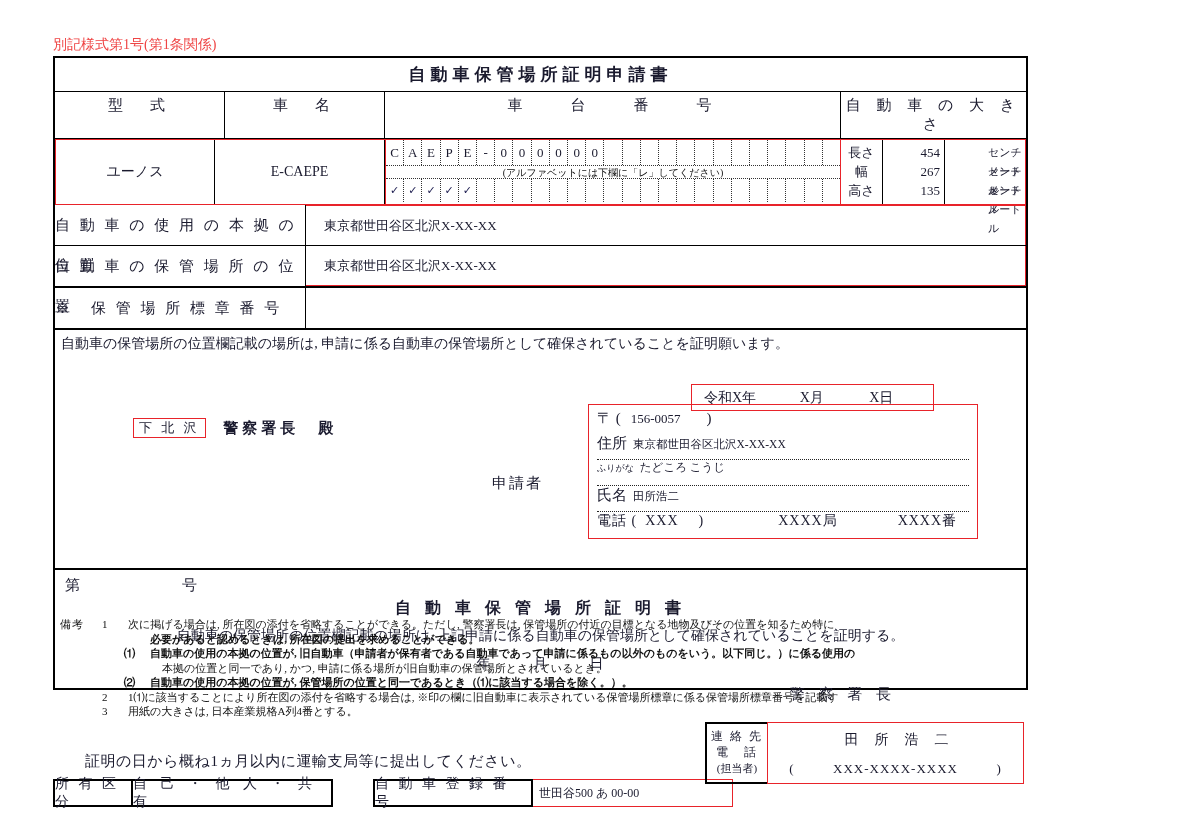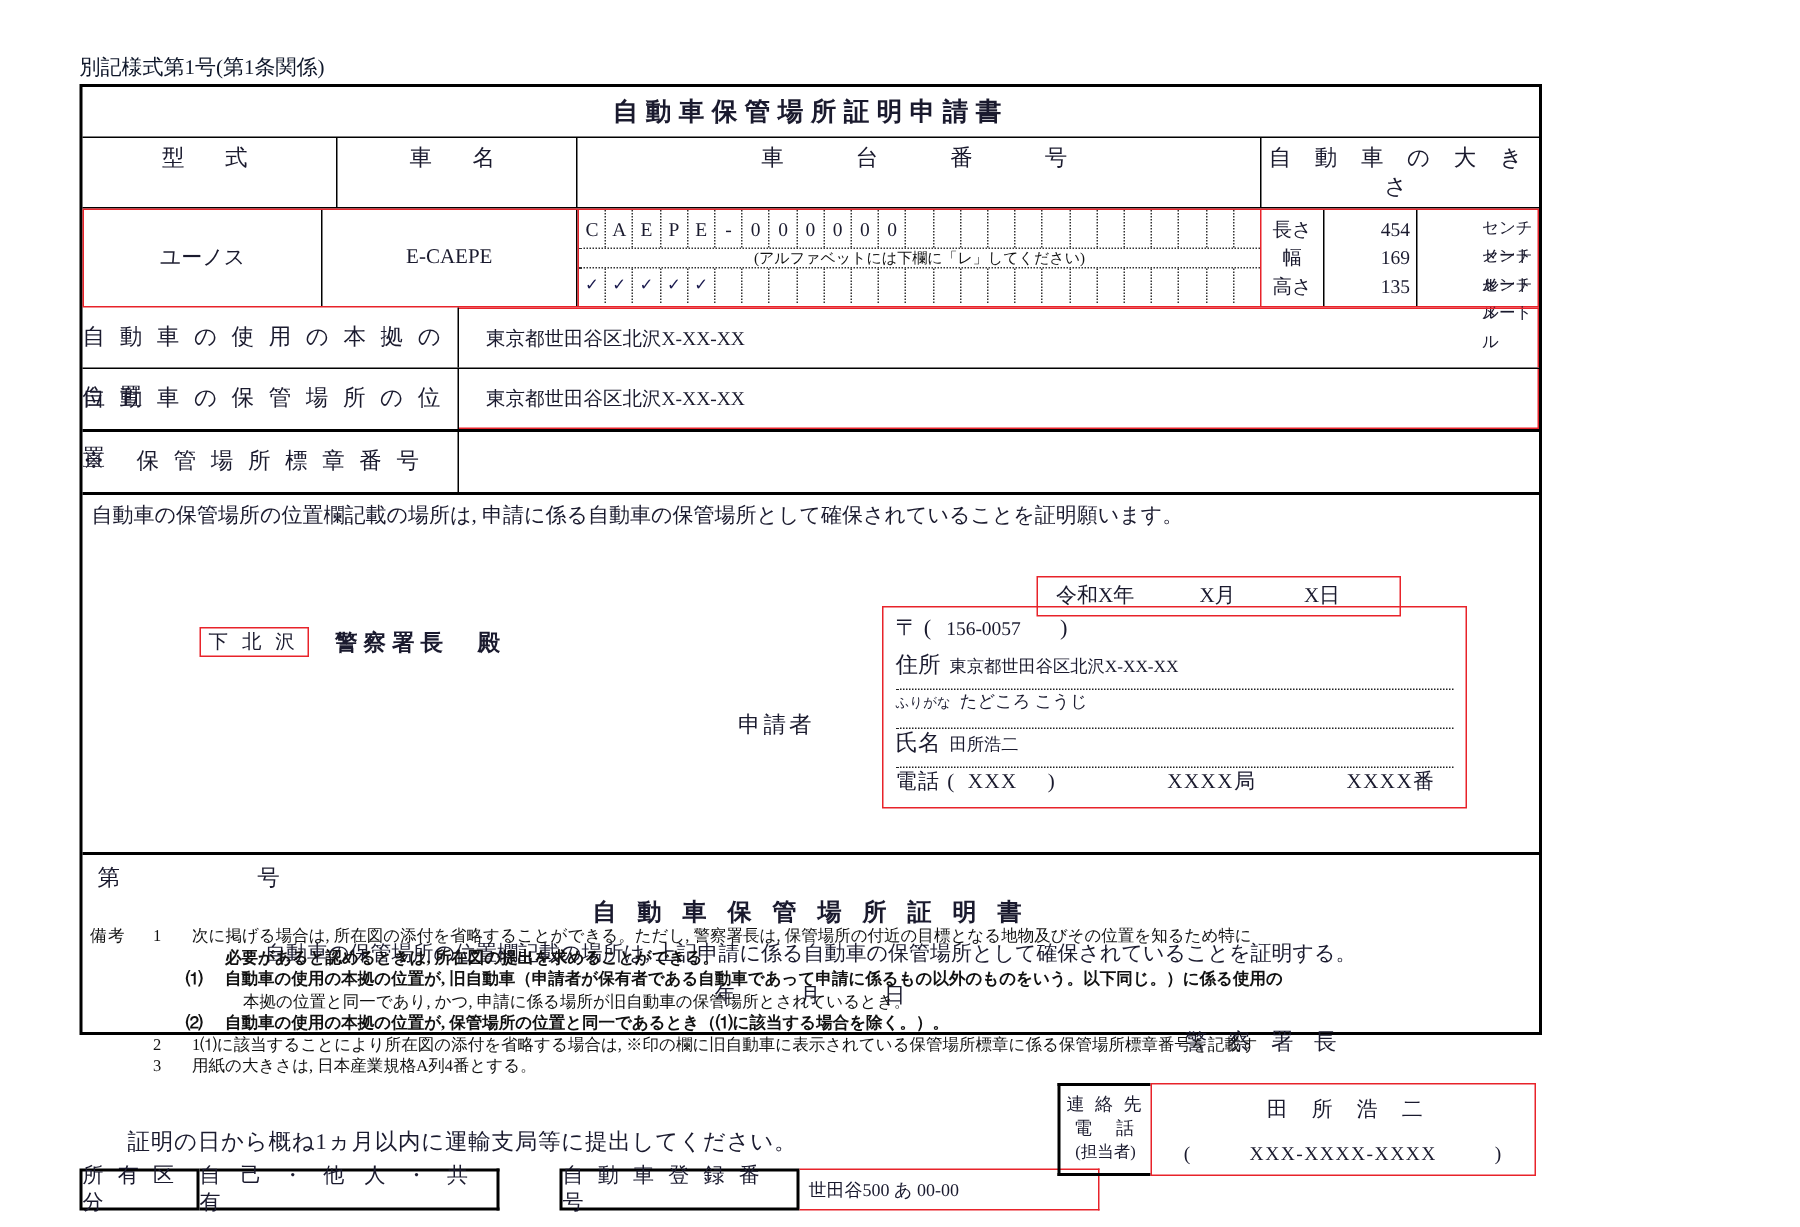--- a/index.html
+++ b/index.html
@@ -9,21 +9,21 @@
     background: #ffffff;
     font-family: "Liberation Serif", "DejaVu Serif", serif;
     color: #1a1a2e;
     position: relative;
     overflow: hidden;
   }
   .page { position: relative; width:1200px; height:818px; }
 
   .formno {
     position:absolute; left:53px; top:36px;
-    font-size:14px; letter-spacing:0px; color:#0f172a;
+    font-size:14px; letter-spacing:0px; color:#ef4444;
   }
 
   
   .frame {
     position:absolute; left:53px; top:56px;
     width:975px;
     border:2px solid #000;
   }
   .row { display:flex; width:100%; }
   .bb { border-bottom:1px solid #000; }
@@ -125,21 +125,21 @@
   .appline .v { font-size:11.5px; margin-left:6px; }
   .appline .v.big { font-size:13px; margin-left:0; }
   .dotline { border-bottom:1px dotted #222; height:1px; margin:0; }
   .furi .k { font-size:9px; }
   .tel { font-size:14px; letter-spacing:1px; }
   .tel .sp1 { display:inline-block; width:74px; }
   .tel .sp2 { display:inline-block; width:60px; }
 
   
   .cert { padding:6px 0 8px 0; position:relative; height:118px; }
-  .cert-no { position:absolute; left:10px; top:6px; font-size:15px; }
+  .cert-no { position:absolute; left:10px; top:6px; font-size:15px;font-family:Liberation Mono, monospace; }
   .cert-no .g { display:inline-block; width:84px; }
   .cert-title {
     text-align:center; font-weight:bold; font-size:16px; letter-spacing:5px;
     padding-top:22px;
   }
   .cert-body { text-align:center; font-size:14px; padding-top:8px; }
   .cert-date { text-align:center; font-size:14px; padding-top:10px; letter-spacing:1px;}
   .cert-date span { display:inline-block; width:52px; }
   .cert-sign { text-align:right; font-size:15px; letter-spacing:5px; padding:12px 130px 0 0; }
 
@@ -273,21 +273,21 @@
           </div>
       </div>
       <div class="c-size sizeblock red-r">
         <div class="size-labels br" id="size-labels">
             <div>長さ</div>
             <div>幅</div>
             <div>高さ</div>
           </div>
         <div class="size-vals br" id="size-values">
             <div>454</div>
-            <div>169</div>
+            <div>267</div>
             <div>135</div>
           </div>
         <div class="size-units" id="size-units">
             <div>センチメートル</div>
             <div>センチメートル</div>
             <div>センチメートル</div>
           </div>
       </div>
     </div>
 

